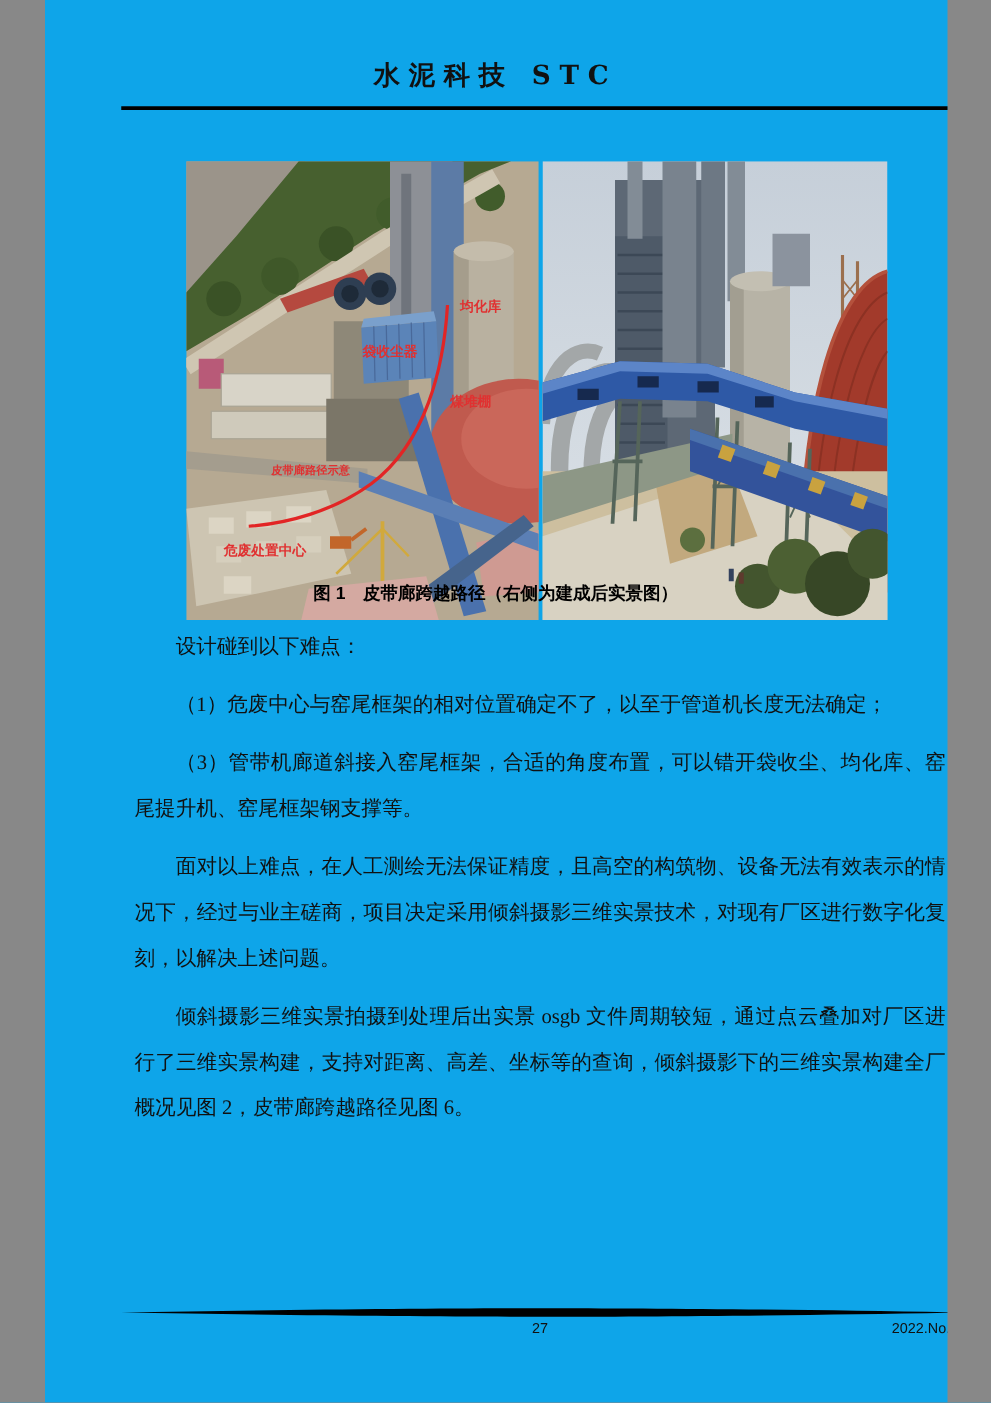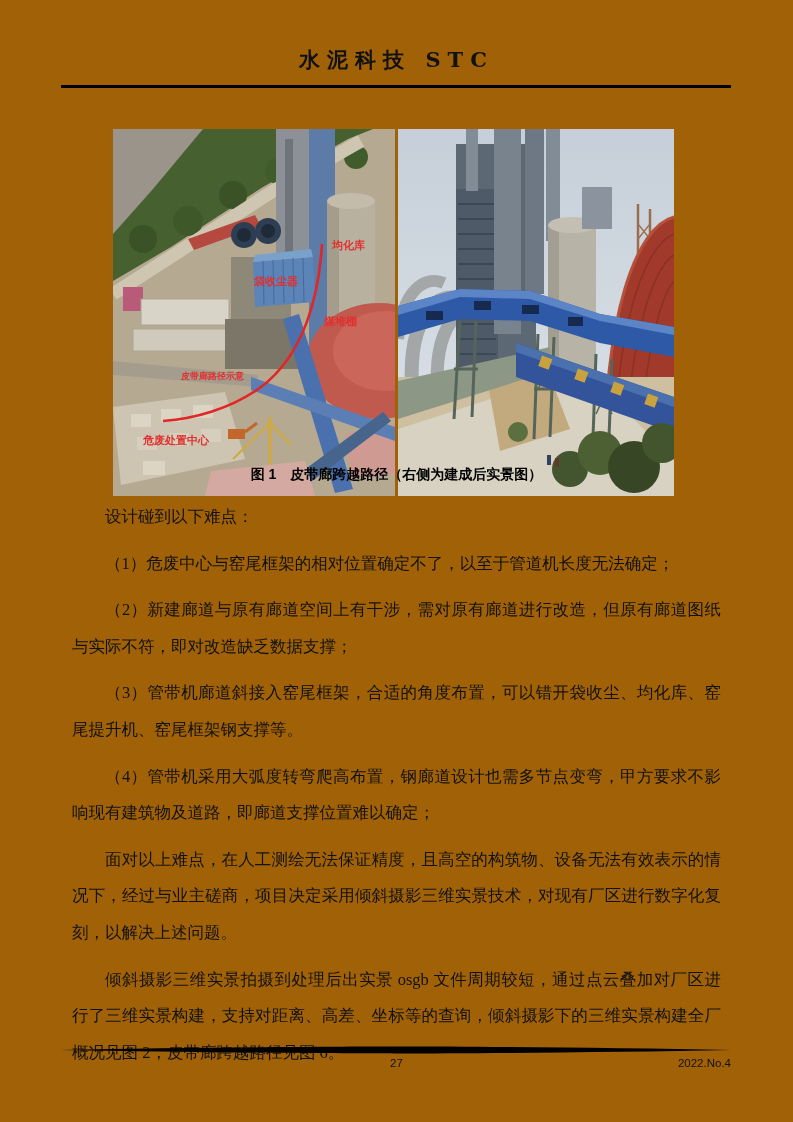--- a/index.html
+++ b/index.html
@@ -1,18 +1,18 @@
 <!DOCTYPE html>
 <html><head>
 <meta charset="utf-8">
 <style>
   html,body{margin:0;padding:0;background:#888;}
   .page{
-    position:relative;width:793px;height:1122px;margin:0 auto;background:#a16207;
-    font-family:"Liberation Serif","DejaVu Serif",serif;color:#1a1a1a;overflow:hidden;
+    position:relative;width:694px;height:1122px;margin:0 auto;background:#0ea5e9;
+    font-family:"Liberation Serif","DejaVu Serif",serif;color:#1a1a1a;overflow:hidden;padding-left:28px;
   }
   .journal-title{
     position:absolute;top:46px;left:0;width:100%;text-align:center;
     font-family:"DejaVu Serif","Liberation Serif",serif;
     font-size:21px;font-weight:600;letter-spacing:7px;color:#111;
   }
   .header-rule{position:absolute;top:85px;left:61px;width:670px;height:2.5px;background:#000;}
   .figure{position:absolute;top:93px;left:113px;width:561px;height:367px;display:flex;gap:3px;margin-top:36px;}
   .figure svg{display:block;}
   .figure-caption{
@@ -224,23 +224,21 @@
         <rect x="157" y="329" width="4" height="9" fill="#5e3a2e"></rect>
       </g>
     </svg>
   </div>
 
   <div class="figure-caption">图 1　皮带廊跨越路径（右侧为建成后实景图）</div>
 
   <div class="body-text">
     <p>设计碰到以下难点：</p>
     <p>（1）危废中心与窑尾框架的相对位置确定不了，以至于管道机长度无法确定；</p>
-    <p>（2）新建廊道与原有廊道空间上有干涉，需对原有廊道进行改造，但原有廊道图纸与实际不符，即对改造缺乏数据支撑；</p>
     <p>（3）管带机廊道斜接入窑尾框架，合适的角度布置，可以错开袋收尘、均化库、窑尾提升机、窑尾框架钢支撑等。</p>
-    <p>（4）管带机采用大弧度转弯爬高布置，钢廊道设计也需多节点变弯，甲方要求不影响现有建筑物及道路，即廊道支撑位置难以确定；</p>
     <p>面对以上难点，在人工测绘无法保证精度，且高空的构筑物、设备无法有效表示的情况下，经过与业主磋商，项目决定采用倾斜摄影三维实景技术，对现有厂区进行数字化复刻，以解决上述问题。</p>
     <p>倾斜摄影三维实景拍摄到处理后出实景 osgb 文件周期较短，通过点云叠加对厂区进行了三维实景构建，支持对距离、高差、坐标等的查询，倾斜摄影下的三维实景构建全厂概况见图 2，皮带廊跨越路径见图 6。</p>
   </div>
 
   <svg class="footer-rule" viewBox="0 0 670 8" preserveAspectRatio="none">
     <path d="M0,4 C120,1.8 260,0.6 335,0.6 C420,0.6 560,1.8 670,4 C560,6.2 420,7.4 335,7.4 C260,7.4 120,6.2 0,4 Z" fill="#000"></path>
   </svg>
 
   <div class="footer-row">
     <span class="page-number">27</span>

